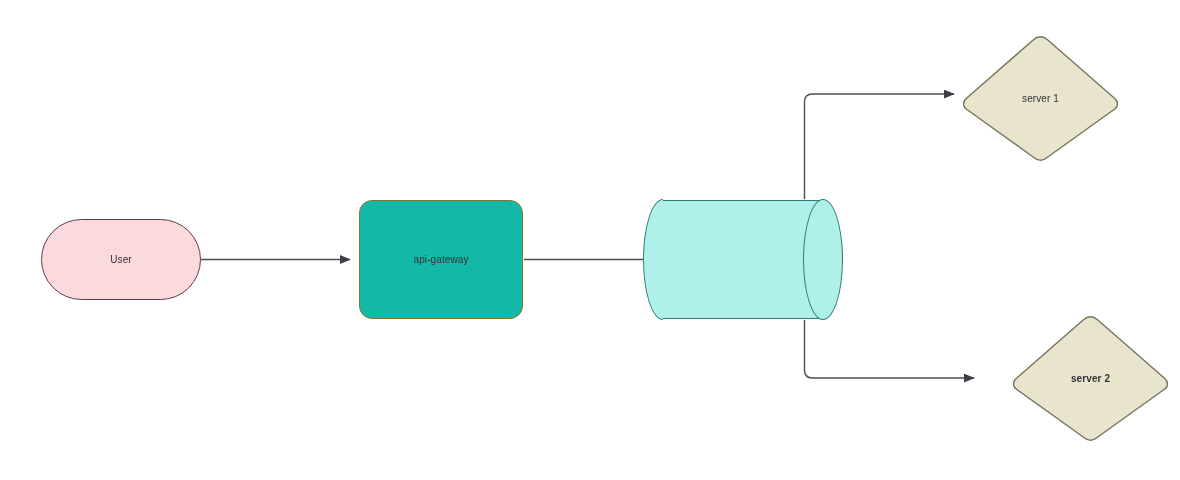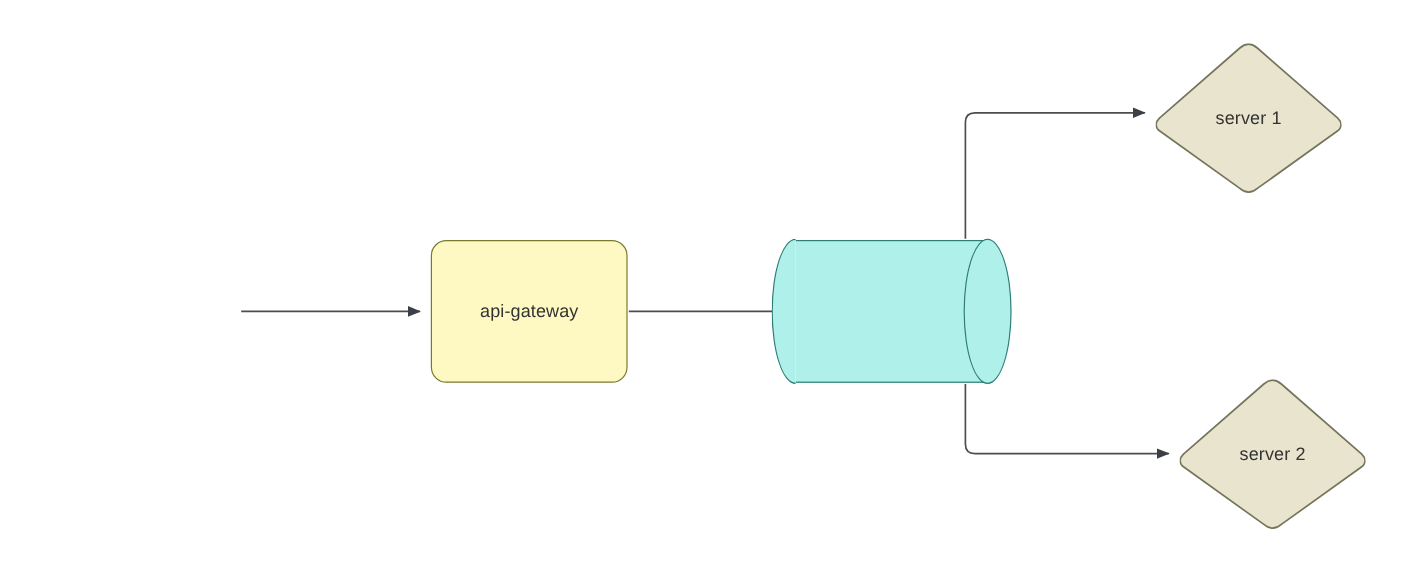--- a/index.html
+++ b/index.html
@@ -31,21 +31,21 @@
     box-sizing: border-box;
     display: flex;
     align-items: center;
     justify-content: center;
     text-align: center;
   }
   .node-label {
     position: relative;
     z-index: 3;
     color: #333333;
-    font-size: 15px;
+    font-size: 10px;
     line-height: 19px;
     letter-spacing: 0.1px;
     white-space: pre-line;
     pointer-events: none;
   }
 
   
   #node-user {
     left: 41px;
     top: 219px;
@@ -55,21 +55,21 @@
     border: 1.4px solid #69364b;
     border-radius: 41px;
   }
 
   
   #node-api-gateway {
     left: 359px;
     top: 200px;
     width: 164px;
     height: 119px;
-    background: #fef9c3;
+    background: #14b8a6;
     border: 1.4px solid #7a7a2e;
     border-radius: 13px;
   }
 
   
   #node-directing-requests {
     left: 663px;
     top: 200px;
     width: 160px;
     height: 119px;
@@ -136,24 +136,25 @@
     align-items: center;
     justify-content: center;
   }
   #node-server-1 {
     left: 963px;
     top: 36px;
     width: 155px;
     height: 125px;
   }
   #node-server-2 {
-    left: 983px;
+    left: 1013px;
     top: 316px;
     width: 155px;
     height: 125px;
+    font-weight: bold;
   }
 </style>
 </head>
 <body>
 
 <div id="canvas">
 
   <svg class="edge-layer" width="1180" height="480" viewBox="0 0 1180 480" xmlns="http://www.w3.org/2000/svg">
     <defs>
       <marker id="arrowhead" markerWidth="11" markerHeight="9" refX="10.2" refY="4.5" orient="auto" markerUnits="userSpaceOnUse">
@@ -171,20 +172,23 @@
 
     <g>
       <path d="M 804.5 199 L 804.5 102 Q 804.5 94 812.5 94 L 954 94" fill="none" stroke="#4d4d4d" stroke-width="1.4" marker-end="url(#arrowhead)"></path>
     </g>
 
     <g>
       <path d="M 804.5 320 L 804.5 370 Q 804.5 378 812.5 378 L 974 378" fill="none" stroke="#4d4d4d" stroke-width="1.4" marker-end="url(#arrowhead)"></path>
     </g>
   </svg>
 
+  <div class="node" id="node-user">
+    <span class="node-label">User</span>
+  </div>
 
   <div class="node" id="node-api-gateway">
     <span class="node-label">api-gateway</span>
   </div>
 
   <div class="node" id="node-directing-requests">
     <span class="cyl-body"></span>
     <span class="cyl-cap-left"></span>
     <span class="cyl-cap-right"></span>
   </div>

